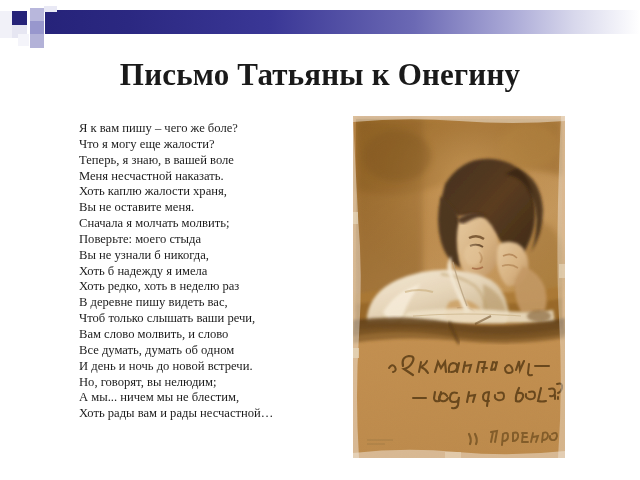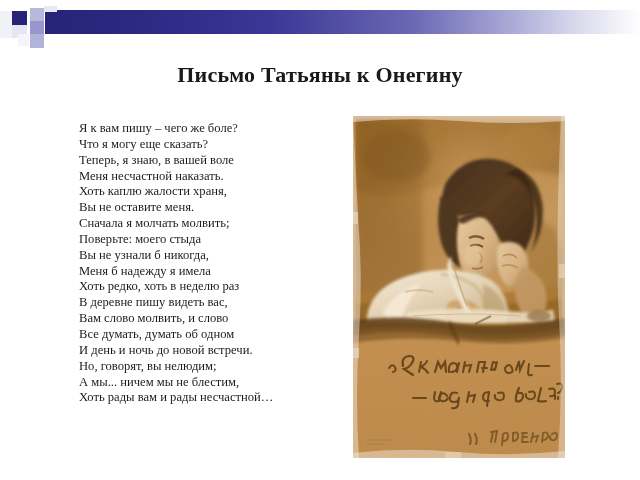--- a/index.html
+++ b/index.html
@@ -60,21 +60,21 @@
 
   
   #page-title {
     position: absolute;
     left: 0;
     top: 56px;
     width: 640px;
     text-align: center;
     font-family: "Liberation Serif", serif;
     font-weight: bold;
-    font-size: 22px;
+    font-size: 31px;
     line-height: 38px;
     color: #1a1a1a;
     letter-spacing: 0.2px;
   }
 
   
   #poem {
     position: absolute;
     left: 79px;
     top: 121px;
@@ -112,31 +112,32 @@
   <div class="sq sq-a"></div>
   <div class="sq sq-d"></div>
   <div class="sq sq-h"></div>
   <div class="sq sq-f"></div>
 </div>
 
 <div id="page-title">Письмо Татьяны к Онегину</div>
 
 <div id="poem">
   <div class="verse-line">Я к вам пишу – чего же боле?</div>
-  <div class="verse-line">Что я могу еще сказать?</div>
+  <div class="verse-line">Что я могу еще жалости?</div>
   <div class="verse-line">Теперь, я знаю, в вашей воле</div>
   <div class="verse-line">Меня несчастной наказать.</div>
   <div class="verse-line">Хоть каплю жалости храня,</div>
   <div class="verse-line">Вы не оставите меня.</div>
   <div class="verse-line">Сначала я молчать молвить;</div>
   <div class="verse-line">Поверьте: моего стыда</div>
   <div class="verse-line">Вы не узнали б никогда,</div>
-  <div class="verse-line">Меня б надежду я имела</div>
+  <div class="verse-line">Хоть б надежду я имела</div>
   <div class="verse-line">Хоть редко, хоть в неделю раз</div>
   <div class="verse-line">В деревне пишу видеть вас,</div>
+  <div class="verse-line">Чтоб только слышать ваши речи,</div>
   <div class="verse-line">Вам слово молвить, и слово</div>
   <div class="verse-line">Все думать, думать об одном</div>
   <div class="verse-line">И день и ночь до новой встречи.</div>
   <div class="verse-line">Но, говорят, вы нелюдим;</div>
   <div class="verse-line">А мы... ничем мы не блестим,</div>
   <div class="verse-line">Хоть рады вам и рады несчастной…</div>
 </div>
 
 <div id="painting">
   <svg width="212" height="342" viewBox="0 0 212 342" xmlns="http://www.w3.org/2000/svg">

